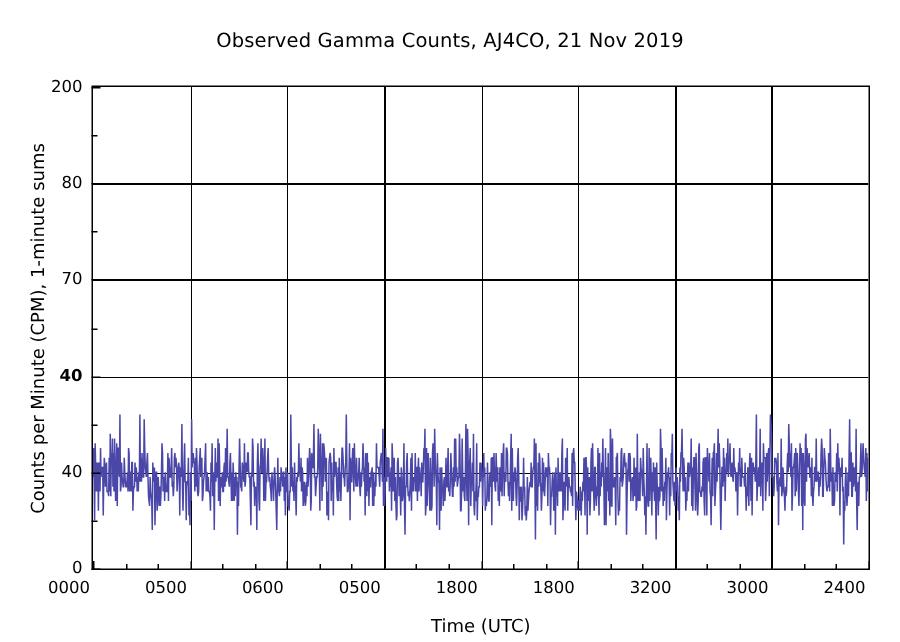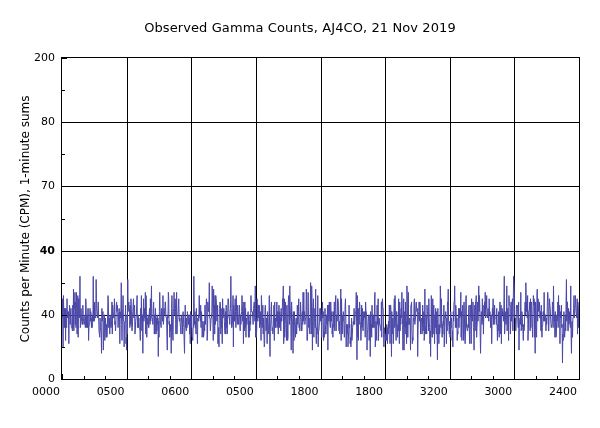--- a/index.html
+++ b/index.html
@@ -177,14 +177,15 @@
       <div class="tick-mark" style="left: 342px; top: 364px; width: 1px; height: 4px;"></div>
       <div class="tick-mark" style="left: 364px; top: 364px; width: 1px; height: 4px;"></div>
       <div class="tick-mark" style="left: 407px; top: 364px; width: 1px; height: 4px;"></div>
       <div class="tick-mark" style="left: 428px; top: 364px; width: 1px; height: 4px;"></div>
       <div class="tick-mark" style="left: 471px; top: 364px; width: 1px; height: 4px;"></div>
       <div class="tick-mark" style="left: 493px; top: 364px; width: 1px; height: 4px;"></div>
       <div class="tick-mark" style="left: 536px; top: 364px; width: 1px; height: 4px;"></div>
       <div class="tick-mark" style="left: 557px; top: 364px; width: 1px; height: 4px;"></div>
     </div>
 
+  <div id="x-axis-label">Time (UTC)</div>
 
 </div>
 
 </body></html>

